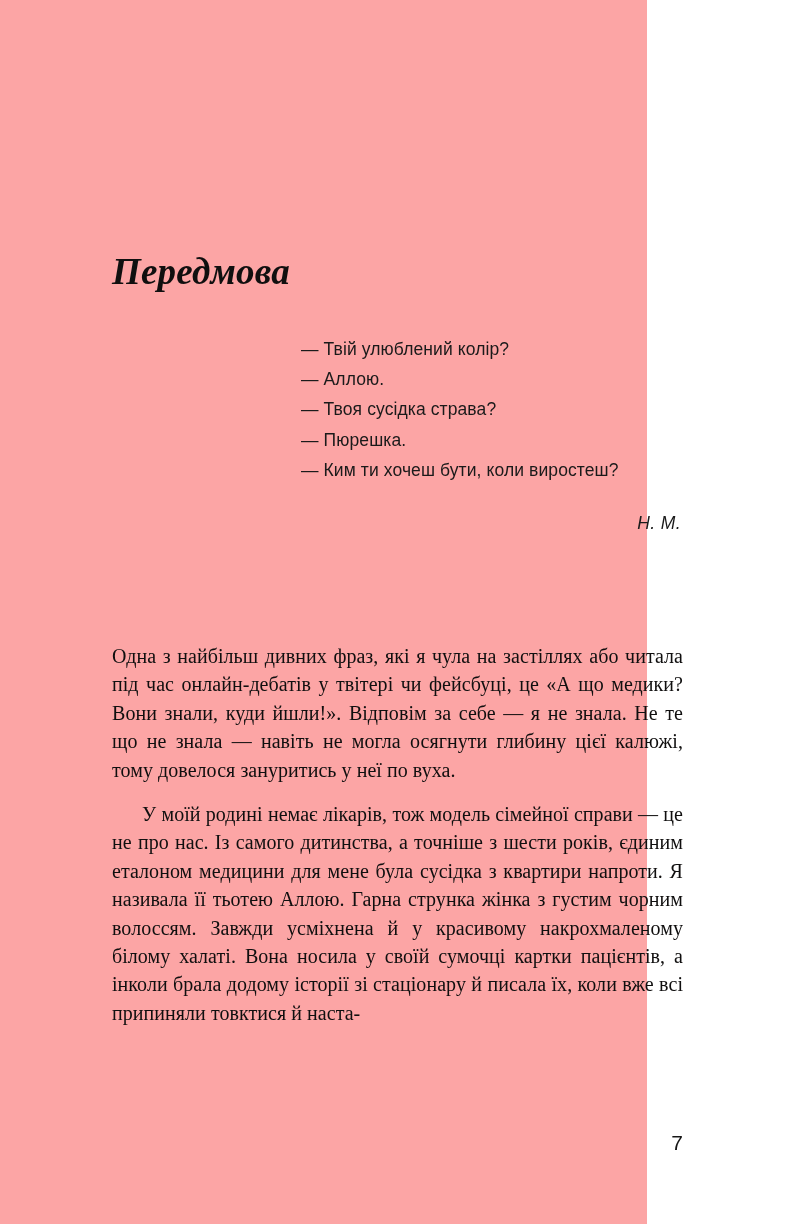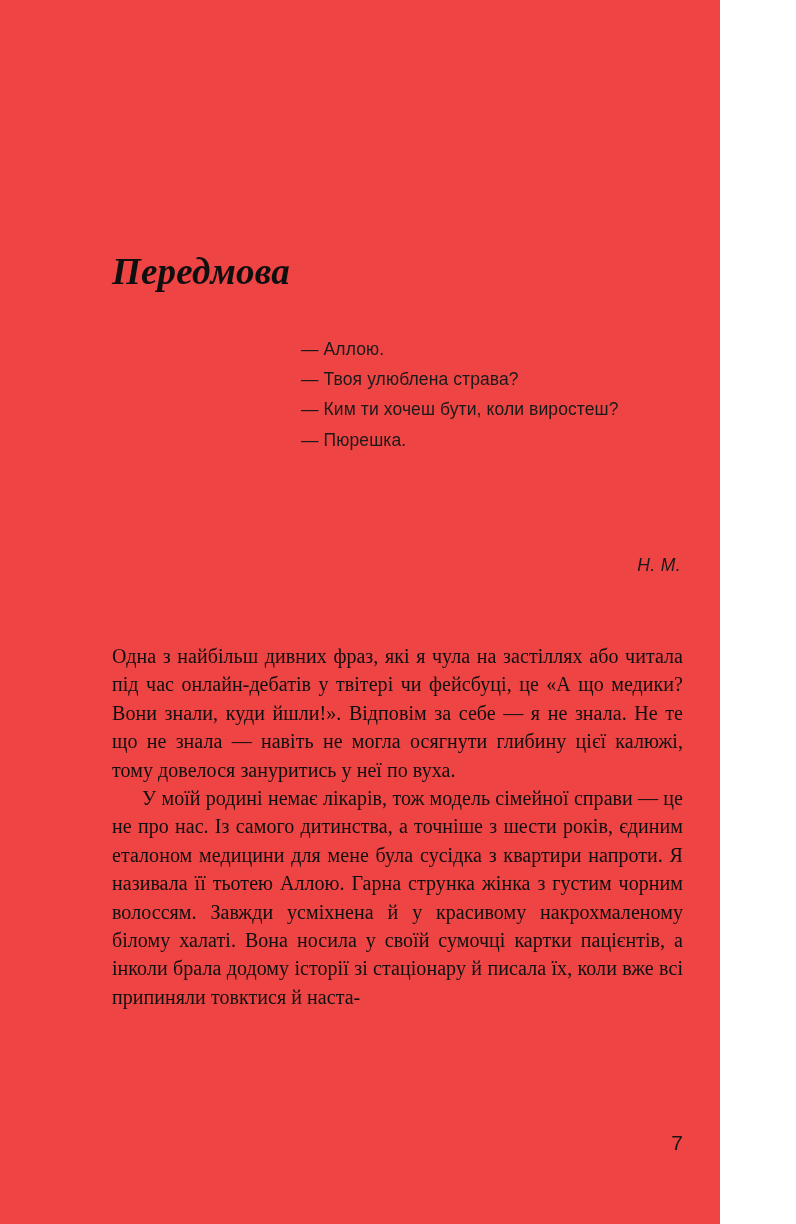--- a/index.html
+++ b/index.html
@@ -14,23 +14,23 @@
     overflow: hidden;
     font-family: "Liberation Serif", "DejaVu Serif", serif;
     color: #111111;
     -webkit-font-smoothing: antialiased;
   }
 
   .page {
     position: absolute;
     left: 0;
     top: 0;
-    width: 720px;
+    width: 647px;
     height: 1224px;
-    background: #ef4444;
+    background: #fca5a5;
   }
 
   
   .chapter-title {
     position: absolute;
     left: 112px;
     top: 227px;
     font-family: "Liberation Serif", "DejaVu Serif", serif;
     font-size: 37px;
     font-weight: bold;
@@ -52,21 +52,21 @@
     font-family: "Liberation Sans", "DejaVu Sans", sans-serif;
     font-size: 17.5px;
     line-height: 30.2px;
     color: #1a1a1a;
     white-space: nowrap;
     letter-spacing: 0.1px;
   }
   .epigraph-attribution {
     position: absolute;
     left: 301px;
-    top: 555px;
+    top: 513px;
     width: 380px;
     text-align: right;
     font-family: "Liberation Sans", "DejaVu Sans", sans-serif;
     font-style: italic;
     font-size: 17.5px;
     color: #1a1a1a;
     letter-spacing: 0.4px;
   }
 
   
@@ -84,21 +84,21 @@
     color: #100f0f;
     text-align: justify;
     text-justify: inter-word;
     hyphens: manual;
     letter-spacing: 0.05px;
   }
   .body-paragraph.indent {
     text-indent: 30px;
   }
   .body-paragraph + .body-paragraph {
-    margin-top: 0;
+    margin-top: 16px;
   }
 
   
   .folio {
     position: absolute;
     left: 0;
     top: 1131px;
     width: 683px;
     text-align: right;
     font-family: "Liberation Sans", "DejaVu Sans", sans-serif;
@@ -107,24 +107,25 @@
   }
 </style>
 </head>
 <body>
 
 <div class="page">
 
   <h1 class="chapter-title">Передмова</h1>
 
   <div class="epigraph">
+    <div class="epigraph-line">— Твій улюблений колір?</div>
     <div class="epigraph-line">— Аллою.</div>
-    <div class="epigraph-line">— Твоя улюблена страва?</div>
+    <div class="epigraph-line">— Твоя сусідка страва?</div>
+    <div class="epigraph-line">— Пюрешка.</div>
     <div class="epigraph-line">— Ким ти хочеш бути, коли виростеш?</div>
-    <div class="epigraph-line">— Пюрешка.</div>
   </div>
 
   <div class="epigraph-attribution">Н. М.</div>
 
   <div class="body-text">
     <p class="body-paragraph">Одна з найбільш дивних фраз, які я чула на застіллях або читала під час онлайн-дебатів у твітері чи фейсбуці, це «А що медики? Вони знали, куди йшли!». Відповім за себе — я не знала. Не те що не знала — навіть не могла осягнути глибину цієї калюжі, тому довелося зануритись у неї по вуха.</p>
     <p class="body-paragraph indent">У моїй родині немає лікарів, тож модель сімейної справи — це не про нас. Із самого дитинства, а точніше з шести років, єдиним еталоном медицини для мене була сусідка з квартири напроти. Я називала її тьотею Аллою. Гарна струнка жінка з густим чорним волоссям. Завжди усміхнена й у красивому накрохмаленому білому халаті. Вона носила у своїй сумочці картки пацієнтів, а інколи брала додому історії зі стаціонару й писала їх, коли вже всі припиняли товктися й наста-</p>
   </div>
 
   <div class="folio">7</div>

